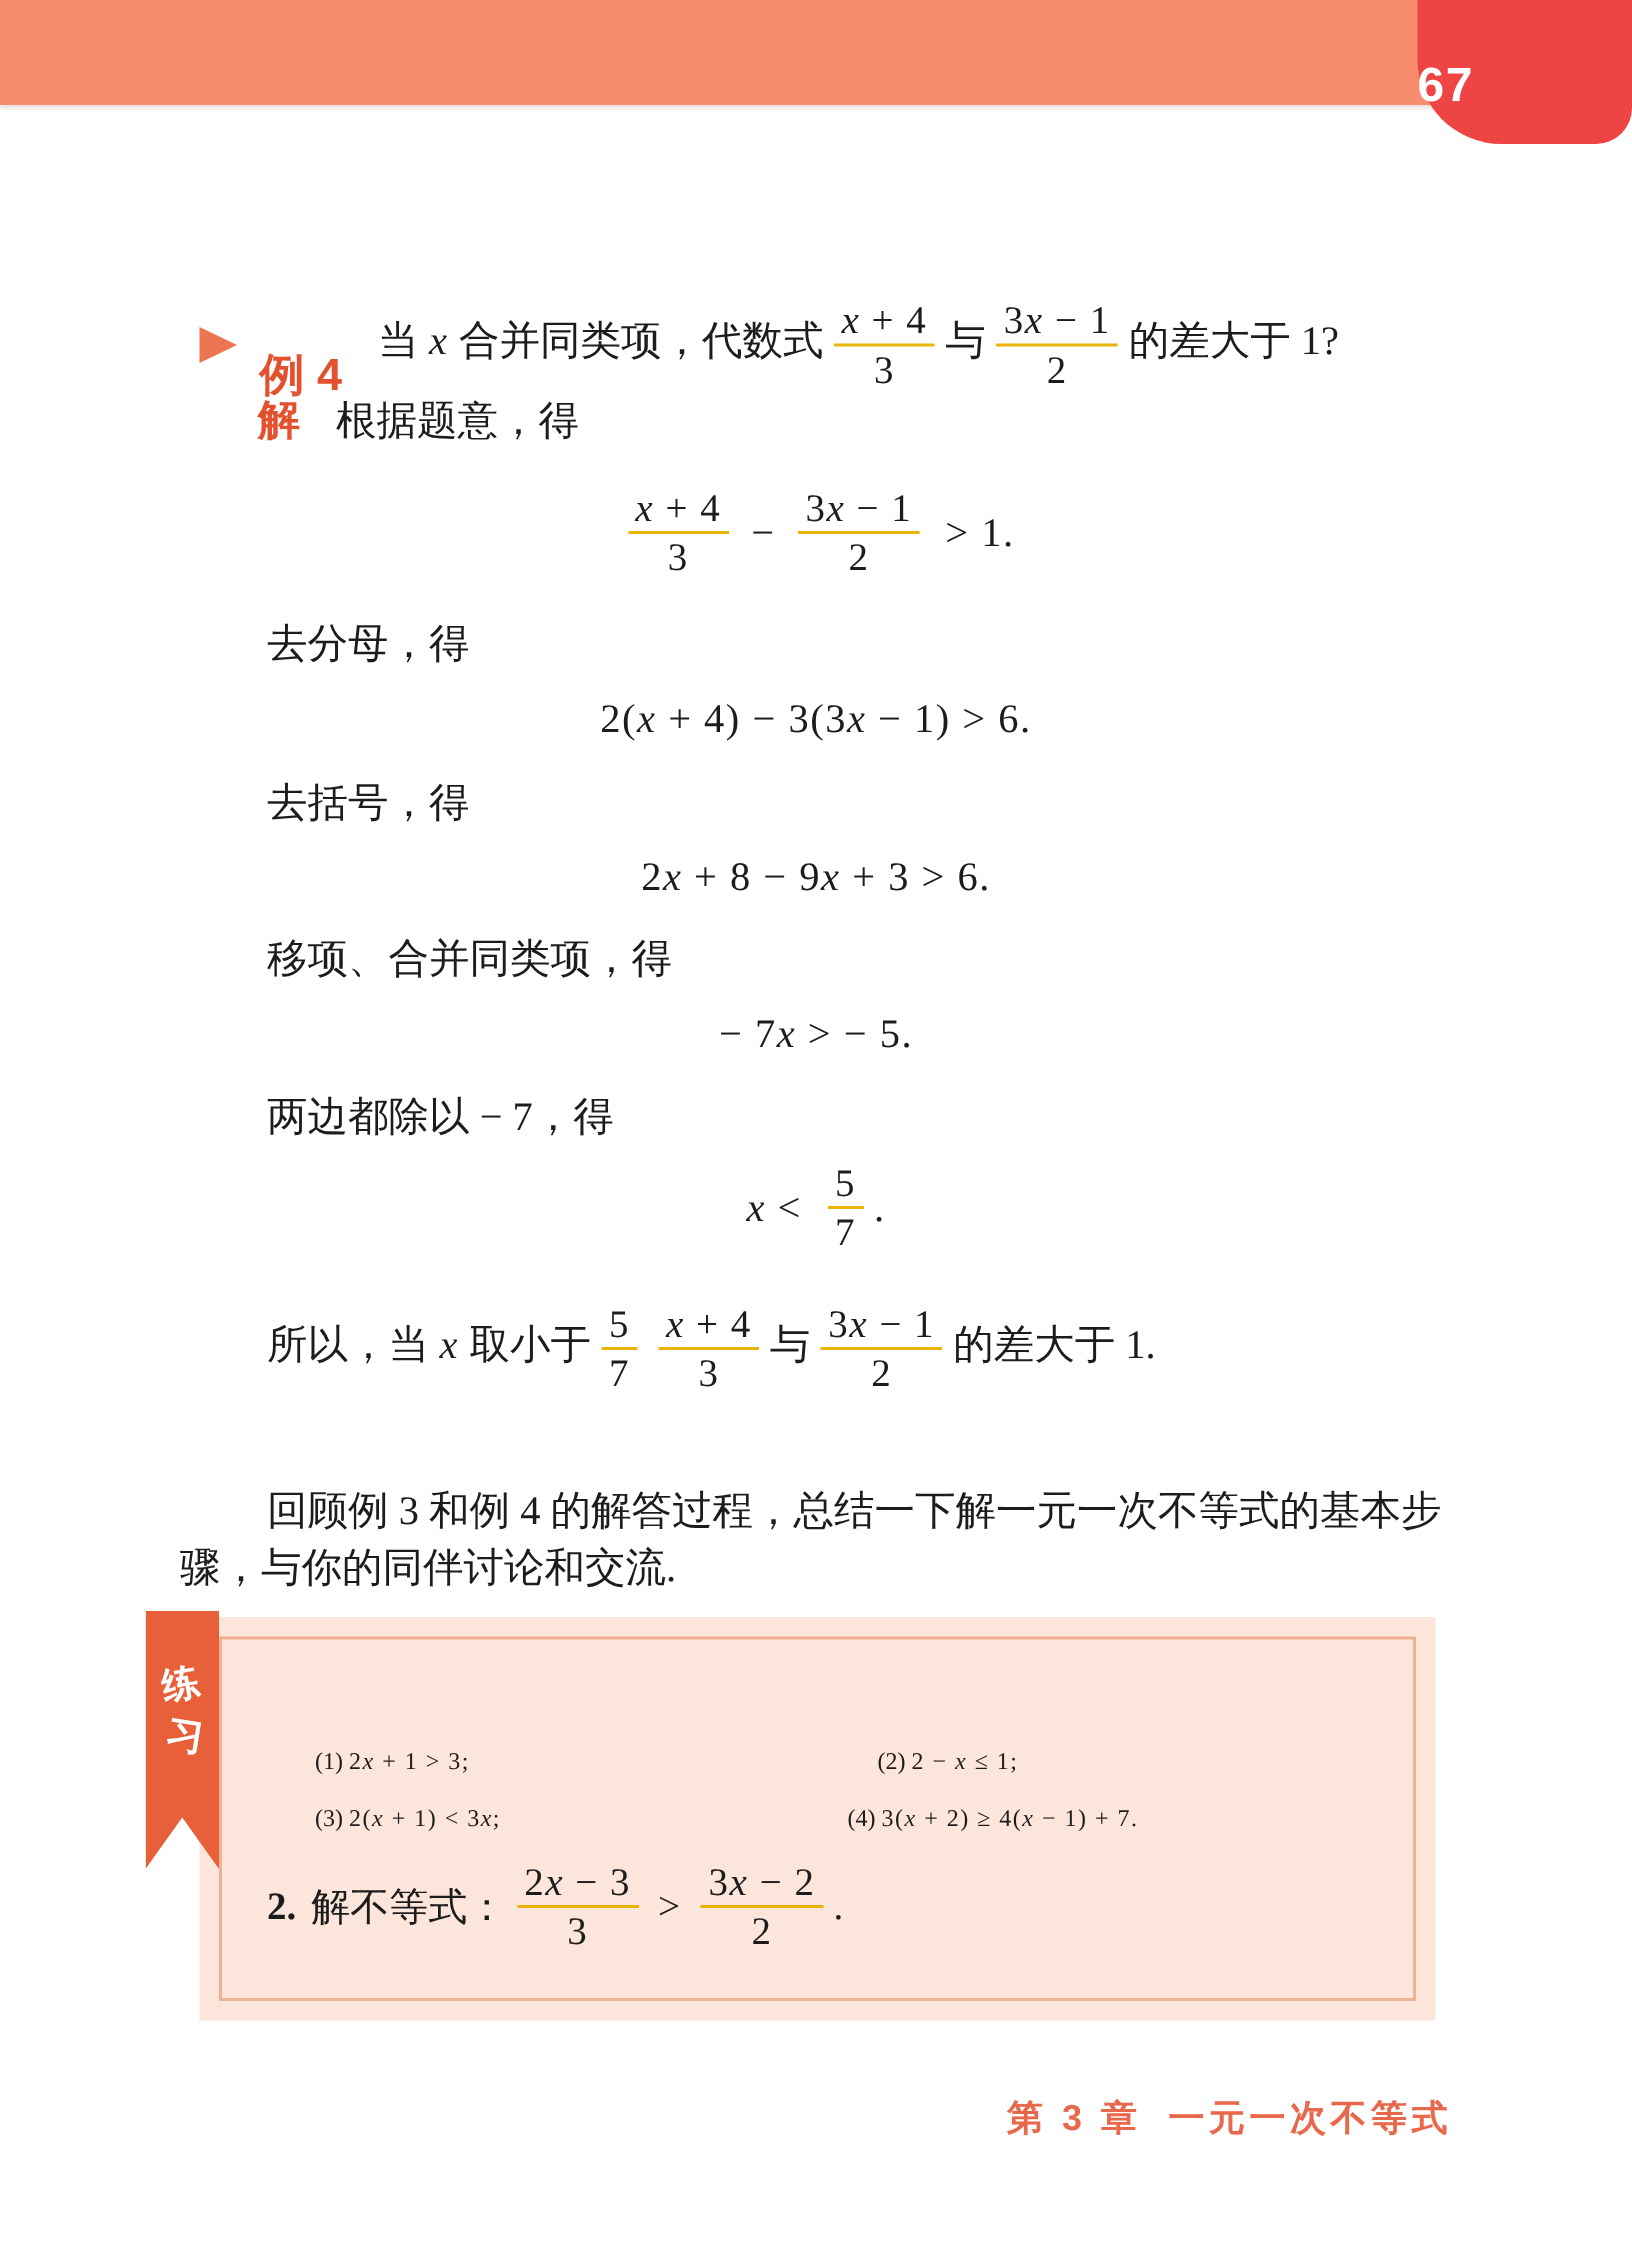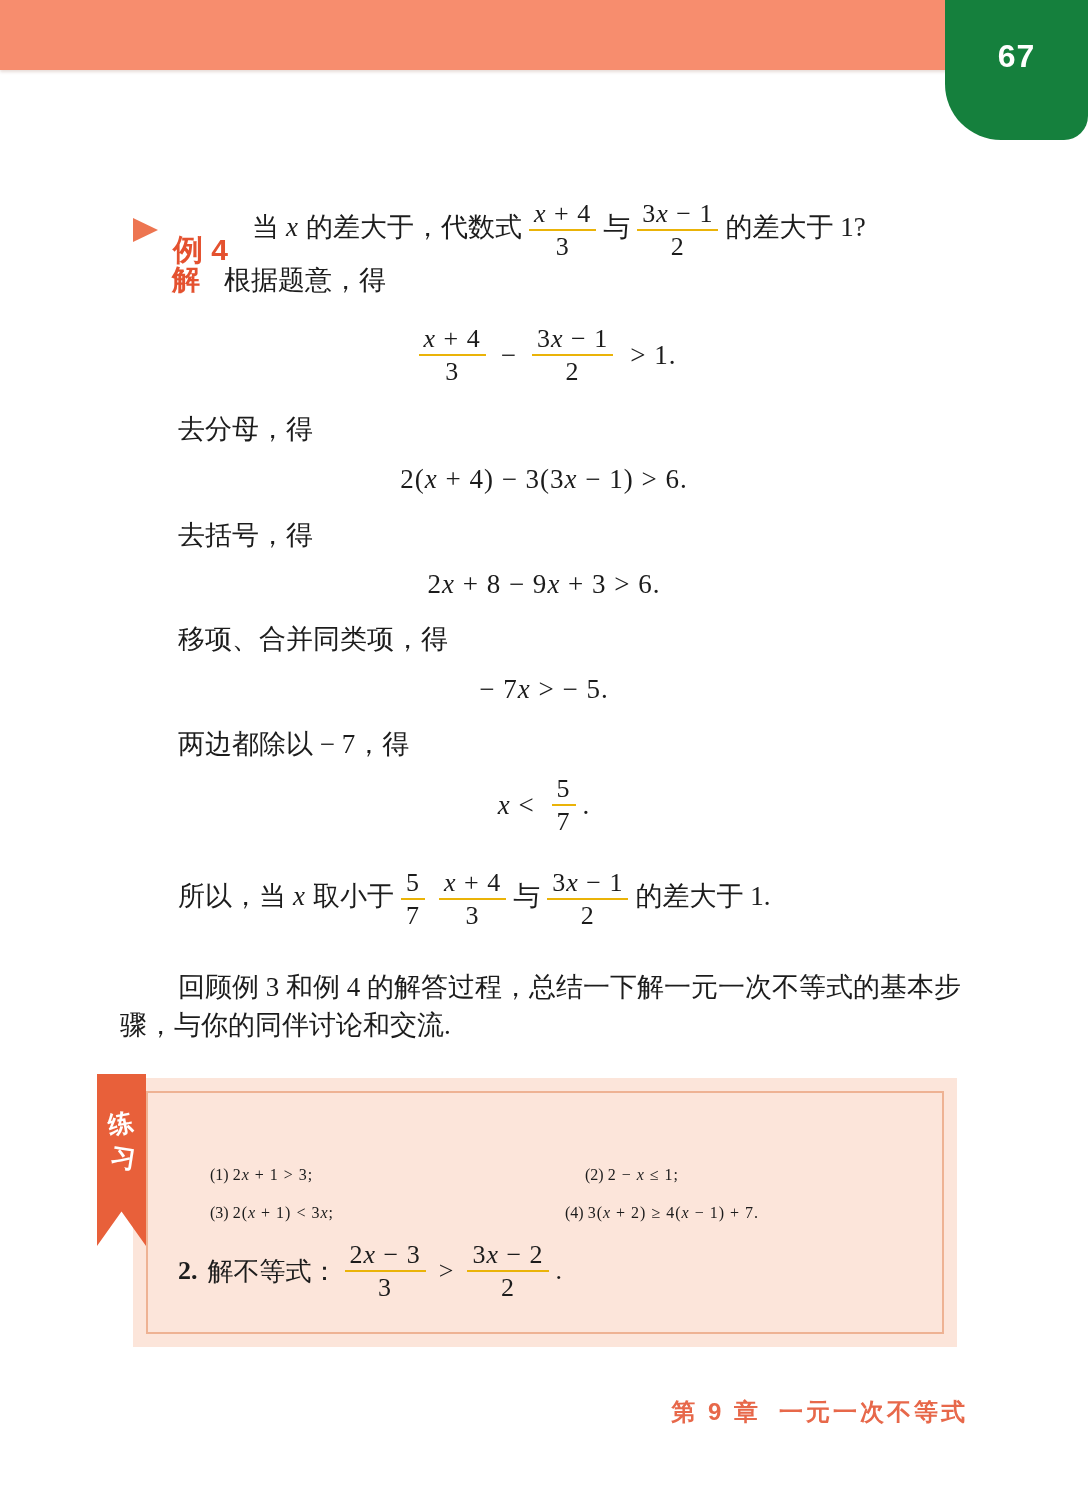--- a/index.html
+++ b/index.html
@@ -7,23 +7,23 @@
     width:1088px;height:1508px;position:relative;background:#ffffff;
     font-family:"Liberation Serif","DejaVu Serif",serif;color:#1c1c1c;
     overflow:hidden;
   }
   
   .topbar{
     position:absolute;left:0;top:0;width:1088px;height:70px;
     background:#F78D6E;box-shadow:0 2px 3px rgba(120,60,40,.18);
   }
   .page-tab{
-    position:absolute;right:0;top:0;width:143px;height:140px;
-    background:#15803d;border-radius:0 0 24px 56px;
-    display:flex;align-items:flex-start;justify-content:center;
+    position:absolute;right:0;top:0;width:143px;height:96px;
+    background:#ef4444;border-radius:0 0 24px 56px;
+    display:flex;align-items:flex-start;
   }
   .page-num{
     margin-top:38px;color:#ffffff;font-family:"Liberation Sans","DejaVu Sans",sans-serif;
     font-weight:bold;font-size:32px;letter-spacing:1px;
   }
   
   .cn{font-size:27px;line-height:38px;}
   .math{font-family:"Liberation Serif","DejaVu Serif",serif;letter-spacing:1px;}
   .math i{font-style:italic;letter-spacing:1px;}
   .line{position:absolute;left:120px;width:852px;}
@@ -89,21 +89,21 @@
 
 <div class="topbar"></div>
 <div class="page-tab">
   <div class="page-num">67</div>
 </div>
 
 <div class="ex-head">
   <span class="tri"></span>
   <span class="exlabel">例 4</span>
   <span class="ex-q">
-    <span>当</span><span class="math var"><i>x</i></span><span>的差大于，代数式</span><span class="frac">
+    <span>当</span><span class="math var"><i>x</i></span><span>合并同类项，代数式</span><span class="frac">
         <span class="num math"><i>x</i> + 4</span>
         <span class="den math">3</span>
       </span><span>与</span><span class="frac">
         <span class="num math">3<i>x</i> − 1</span>
         <span class="den math">2</span>
       </span><span>的差大于 1?</span>
   </span>
 </div>
 
 <div class="sol-line cn">
@@ -159,21 +159,21 @@
       <span class="den math">7</span>
     </span><span class="frac">
       <span class="num math"><i>x</i> + 4</span>
       <span class="den math">3</span>
     </span><span>与</span><span class="frac">
       <span class="num math">3<i>x</i> − 1</span>
       <span class="den math">2</span>
     </span><span>的差大于 1.</span>
 </div>
 
-<div class="line cn indent note" style="top:968px;">回顾例 3 和例 4 的解答过程，总结一下解一元一次不等式的基本步骤，与你的同伴讨论和交流.</div>
+<div class="line cn indent note" style="top:988px;">回顾例 3 和例 4 的解答过程，总结一下解一元一次不等式的基本步骤，与你的同伴讨论和交流.</div>
 
 <div class="practice">
   <div class="practice-inner"></div>
   <div class="ribbon">
     <span>练</span>
     <span>习</span>
   </div>
 
 
   <div class="p-cols" style="left:77px;top:88px;gap:20px;">
@@ -208,15 +208,15 @@
     <span class="math" style="margin:0 6px;">&gt;</span>
     <span class="frac">
         <span class="num math">3<i>x</i> − 2</span>
         <span class="den math">2</span>
       </span>
     <span class="math">.</span>
   </div>
 </div>
 
 <div class="footer">
-  <span>第 9 章</span>
+  <span>第 3 章</span>
   <span>一元一次不等式</span>
 </div>
 
 </body></html>

